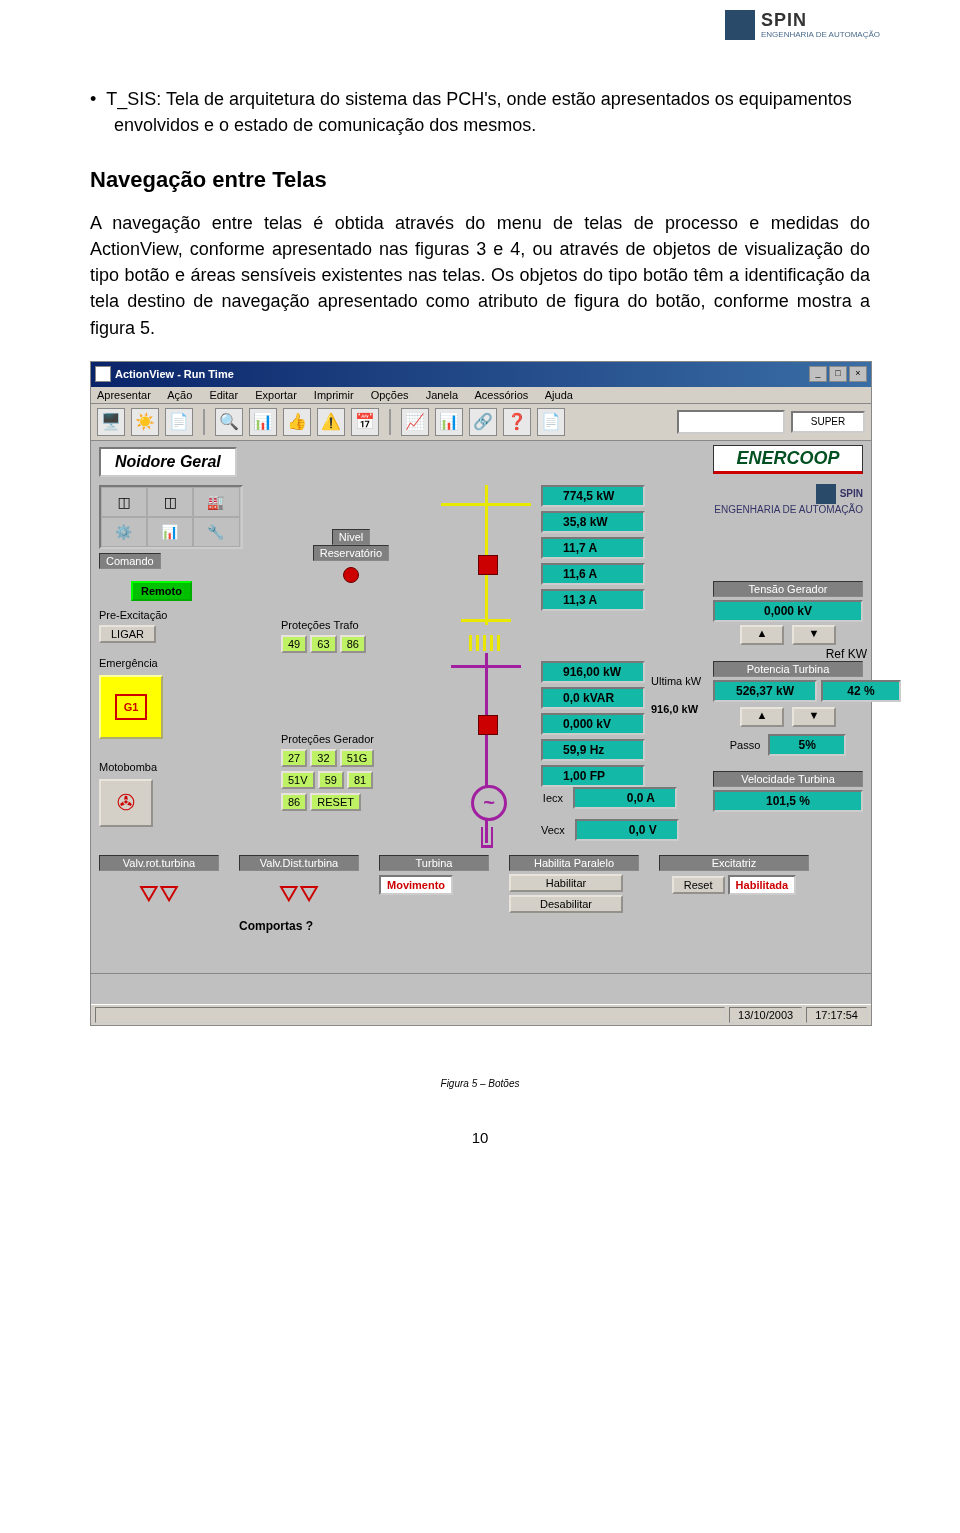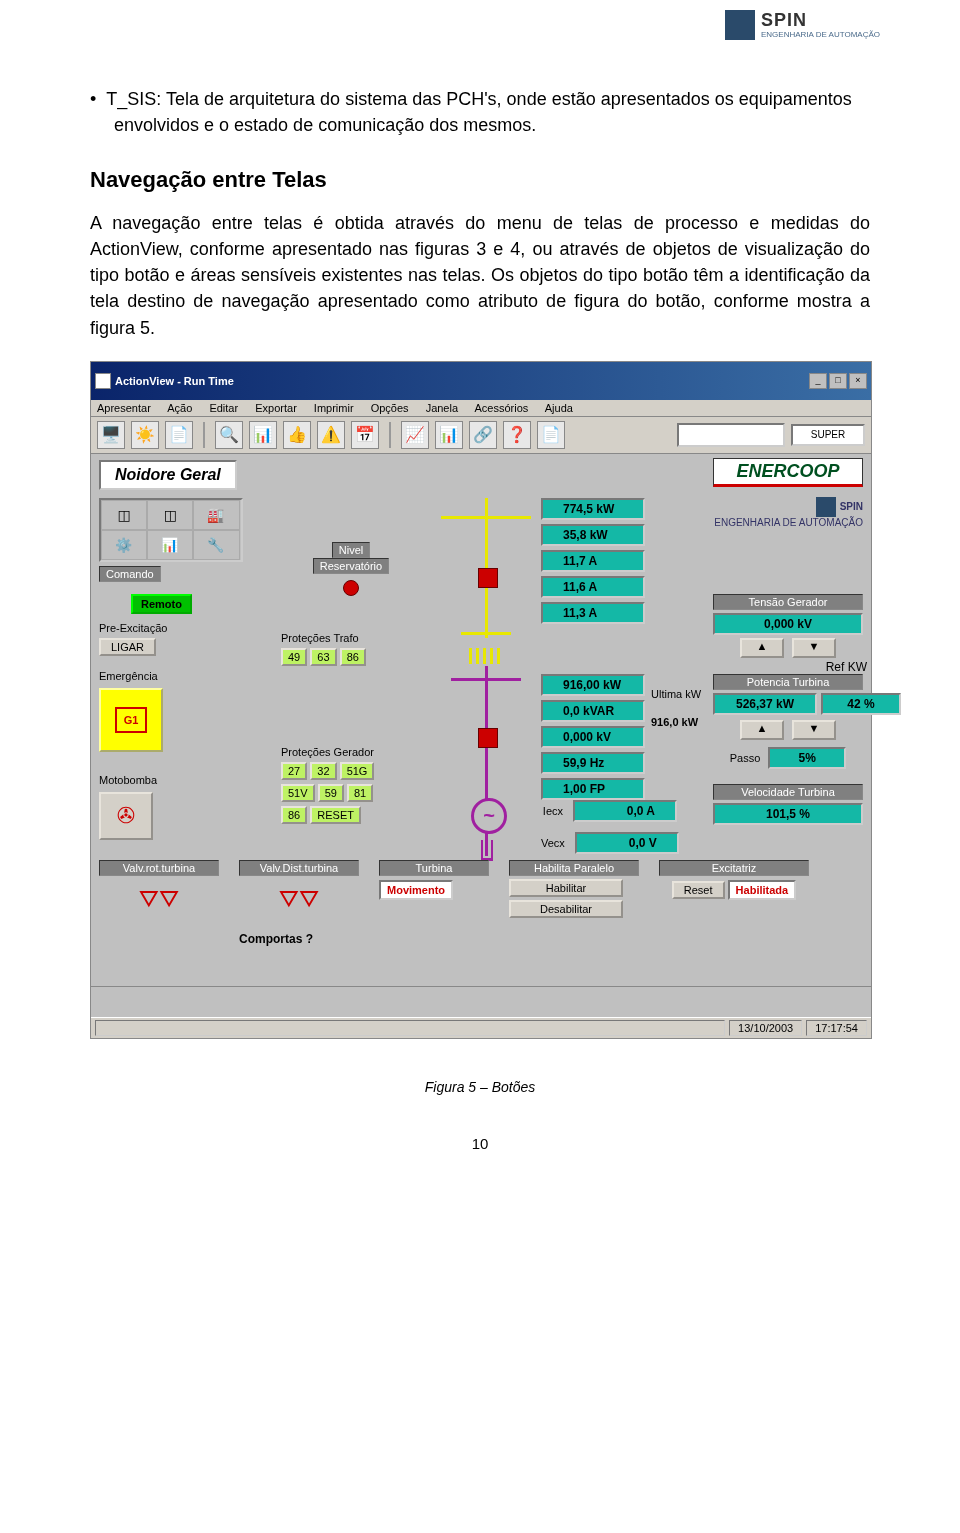--- a/index.html
+++ b/index.html
@@ -66,22 +66,22 @@
     border: 1px solid #888;
     font-family: "Segoe UI", Tahoma, sans-serif;
     font-size: 11px;
     background: #c0c0c0;
   }
   .titlebar {
     background: linear-gradient(90deg, #0a246a 0%, #3a6ea5 100%);
     color: #fff;
     display: flex;
     align-items: center;
-    height: 14px;
-    padding: 12px 4px;
+    height: 25px;
+    padding: 0 4px;
   }
   .titlebar .ico { width: 14px; height: 14px; background:#fff; margin-right:4px; border:1px solid #888;}
   .titlebar .title { flex: 1; font-size: 11px; font-weight: bold; }
   .winbtns { display:flex; gap:2px; }
   .winbtns .b { width: 16px; height: 14px; background:#c0c0c0; border:1px solid #888; font-size:9px; text-align:center; line-height:12px; color:#000; cursor:pointer;}
   .menubar {
     background: #d4d0c8;
     padding: 2px 6px;
     font-size: 11px;
     border-bottom: 1px solid #888;
@@ -298,30 +298,30 @@
   }
   .statusbar {
     background:#d4d0c8; border-top: 1px solid #fff;
     display:flex; justify-content:flex-end; gap:4px; padding:2px 4px;
   }
   .statusbar .cell { border:1px inset #ccc; padding:1px 8px; font-size:11px; background:#d4d0c8;}
 
   .fig-caption {
     text-align:center;
     font-style: italic;
-    font-size: 14px;
-    margin-top: 40px;
+    font-size: 10px;
+    margin-top: 52px;
   }
   .pagenum {
     text-align:center;
     font-size: 15px;
     margin-top: 40px;
   }
 
-  .comp-q { font-weight:bold; font-size:12px; margin-top: 16px;}
+  .comp-q { font-weight:bold; font-size:12px; margin-top: 8px;}
 </style>
 </head>
 <body>
 
 <div class="page">
   <div class="header-logo">
     <div class="sq"></div>
     <div class="txt">
       <div class="brand">SPIN</div>
       <div class="sub">ENGENHARIA DE AUTOMAÇÃO</div>

